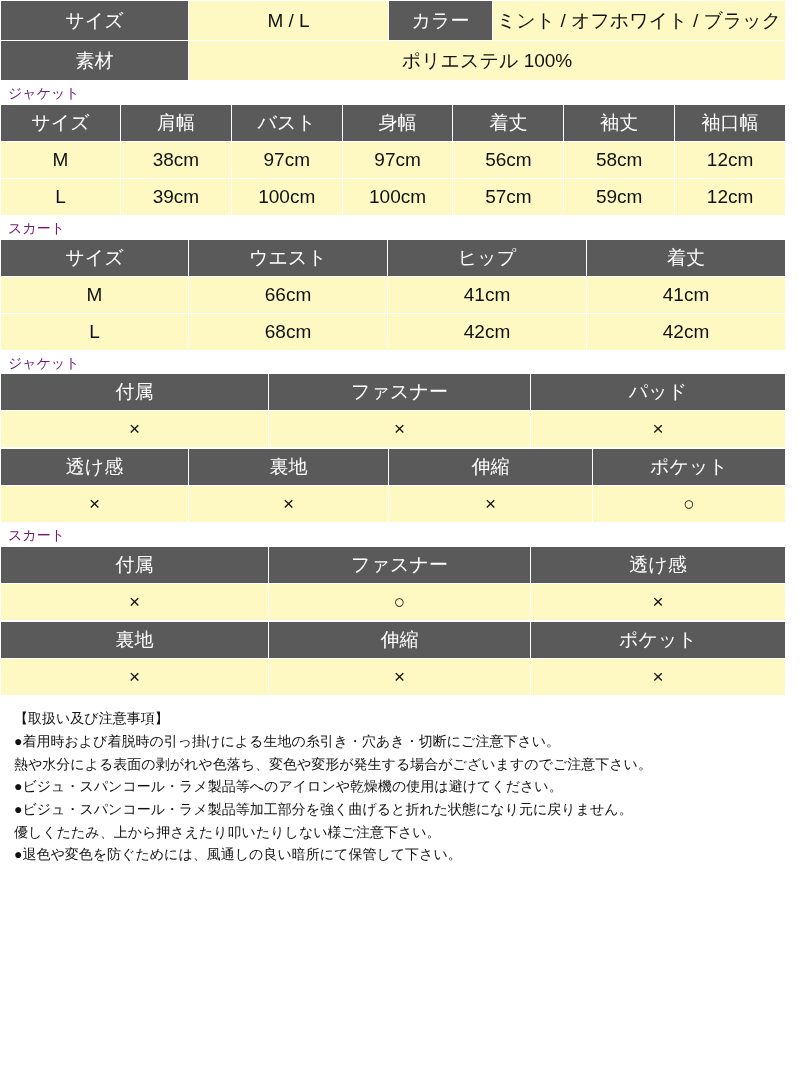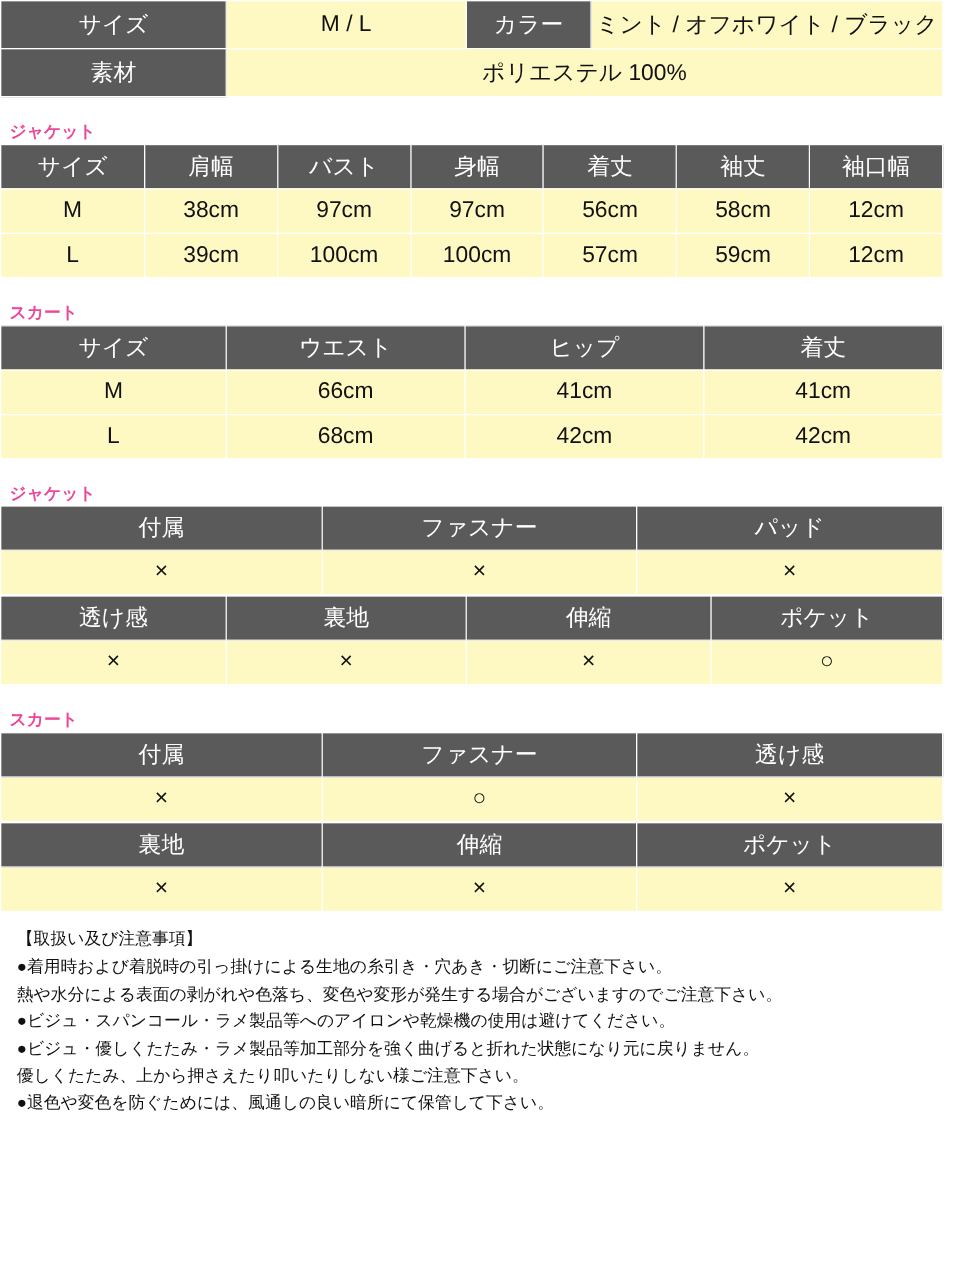--- a/index.html
+++ b/index.html
@@ -38,24 +38,23 @@
     background: #5a5a5a;
     color: #ffffff;
     font-size: 19px;
   }
   .cell {
     background: #fef9c3;
     color: #111111;
   }
   .section-label {
     font-size: 14px;
-    color: #ec4899;
-    padding: 20px 0 2px 8px;
+    color: #701a75;
+    padding: 4px 0 2px 8px;
     line-height: 1.2;
-    font-weight: bold;
   }
   .spec-table td { height: 40px; }
   .size-table td { height: 37px; font-size: 19px; }
   .attr-table td { height: 37px; font-size: 19px; text-align: center; }
   .mark { font-size: 19px; letter-spacing: 0; }
   .notes {
     margin: 11px 0 0 0;
     padding: 0 10px 0 14px;
     font-size: 14px;
     line-height: 1.62;
@@ -201,18 +200,18 @@
       <td class="cell mark">×</td>
     </tr>
   </tbody>
     </table>
 
   <div class="notes">
     <div class="note-line note-title">【取扱い及び注意事項】</div>
     <div class="note-line">●着用時および着脱時の引っ掛けによる生地の糸引き・穴あき・切断にご注意下さい。</div>
     <div class="note-line">熱や水分による表面の剥がれや色落ち、変色や変形が発生する場合がございますのでご注意下さい。</div>
     <div class="note-line">●ビジュ・スパンコール・ラメ製品等へのアイロンや乾燥機の使用は避けてください。</div>
-    <div class="note-line">●ビジュ・優しくたたみ・ラメ製品等加工部分を強く曲げると折れた状態になり元に戻りません。</div>
+    <div class="note-line">●ビジュ・スパンコール・ラメ製品等加工部分を強く曲げると折れた状態になり元に戻りません。</div>
     <div class="note-line">優しくたたみ、上から押さえたり叩いたりしない様ご注意下さい。</div>
     <div class="note-line">●退色や変色を防ぐためには、風通しの良い暗所にて保管して下さい。</div>
   </div>
 
 </div>
 
 </body></html>

